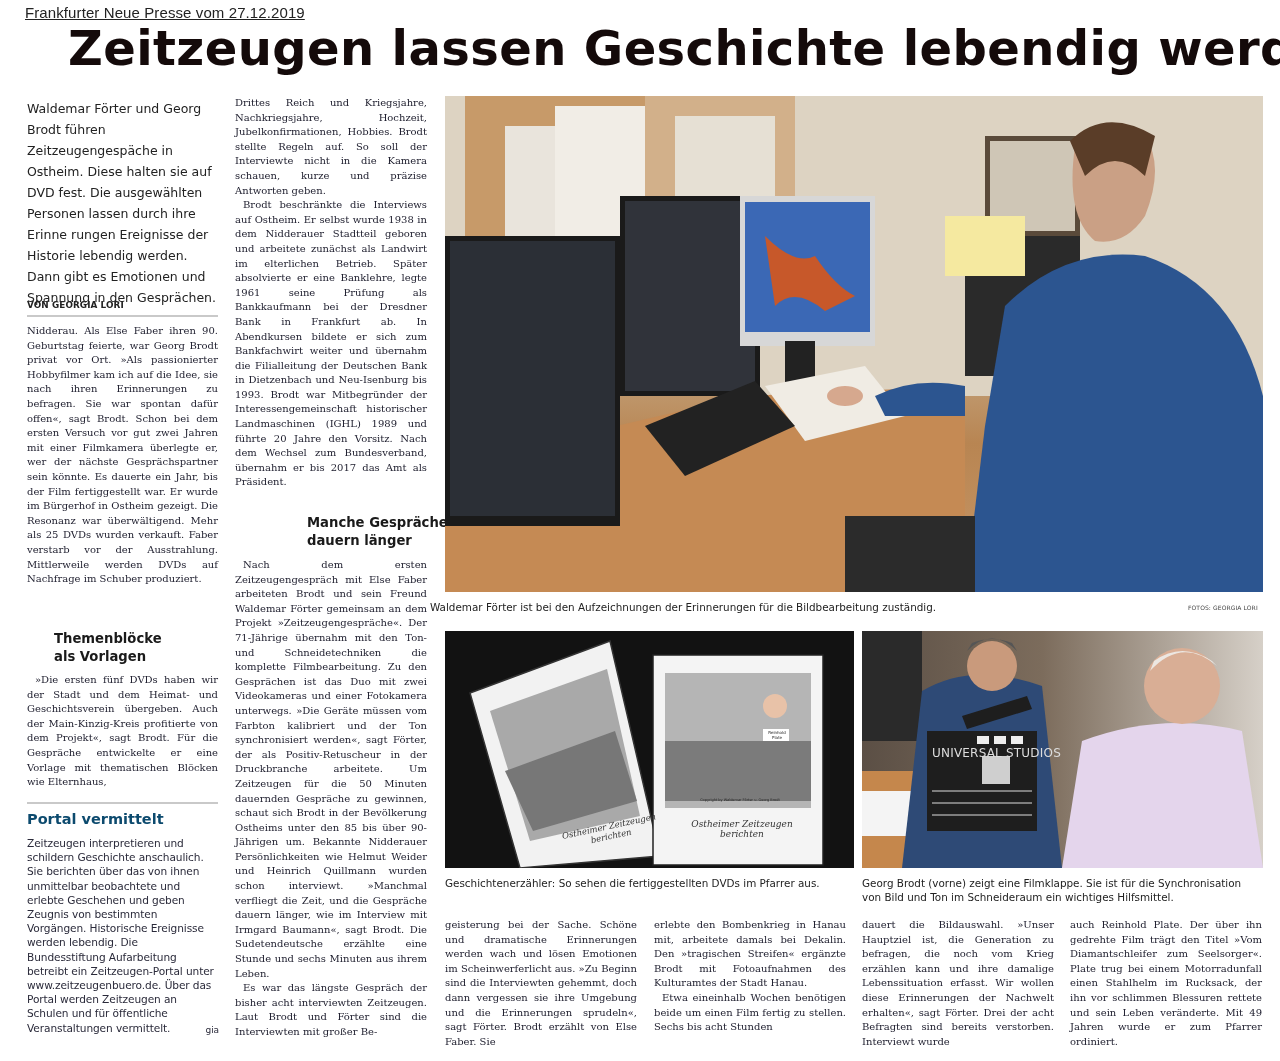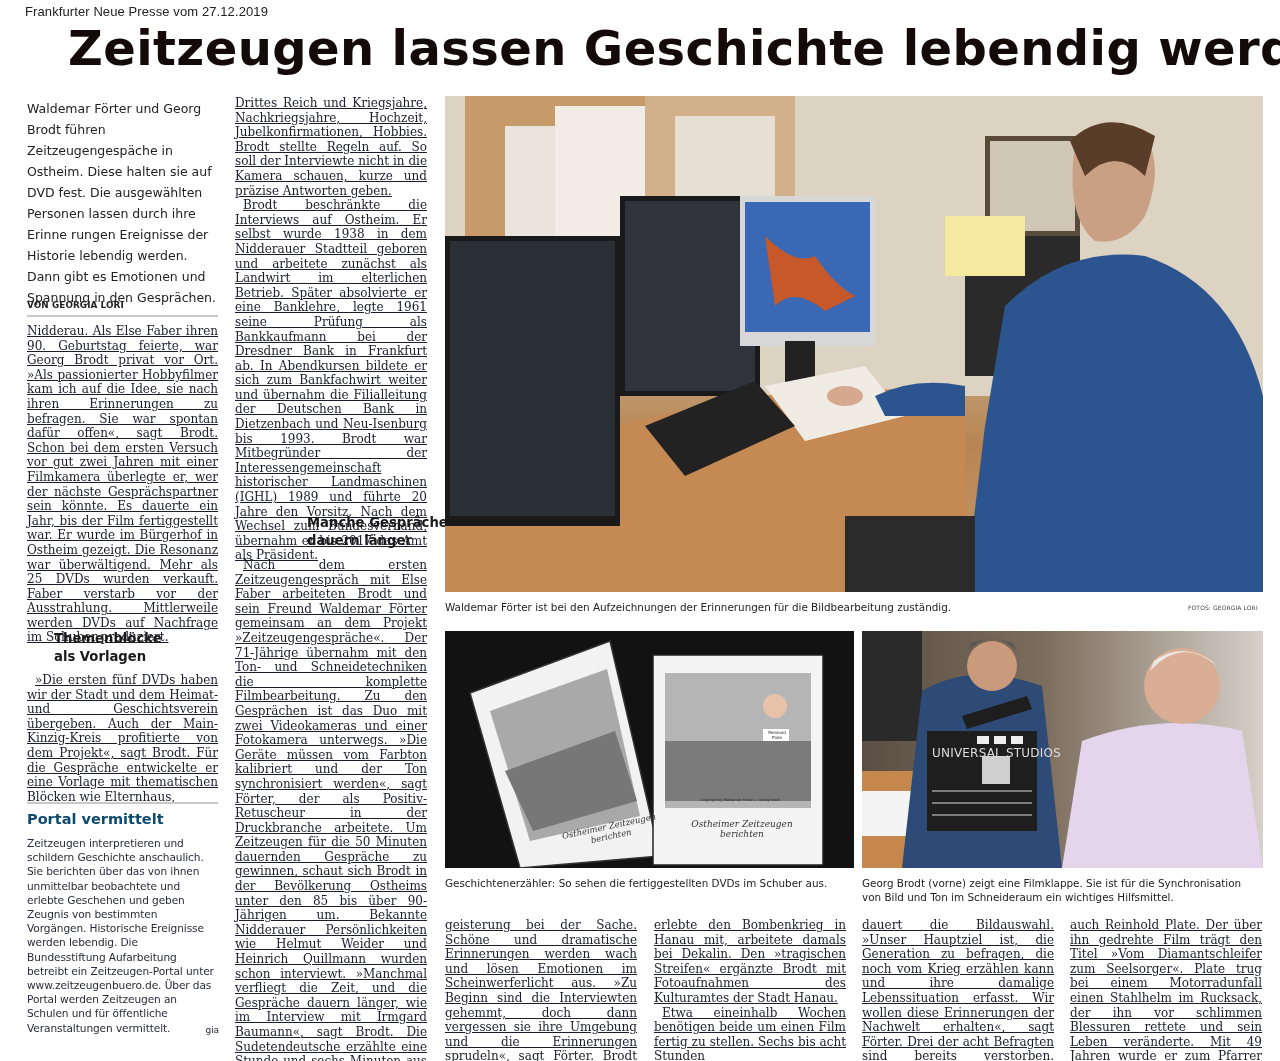--- a/index.html
+++ b/index.html
@@ -1,22 +1,22 @@
 <!DOCTYPE html>
 <html><head>
 <meta charset="utf-8">
 <style>
   * { box-sizing: border-box; margin: 0; padding: 0; }
   html, body { width: 1280px; height: 1061px; background: #ffffff; overflow: hidden; }
   body { position: relative; color: #1a1a1a; }
 
-  .source { position: absolute; left: 25px; top: 4px; font-family: "Liberation Sans", sans-serif; font-size: 13px; color: #222; letter-spacing: 0.1px; }
+  .source { position: absolute; left: 25px; top: 4px; font-family: "Liberation Sans", sans-serif; font-size: 15px; color: #222; letter-spacing: 0.1px; text-decoration: underline; }
   .headline { position: absolute; left: 68px; top: 20px; width: 1160px; font-family: "DejaVu Sans", sans-serif; font-size: 48px; font-weight: bold; color: #140a0a; letter-spacing: 0.4px; white-space: nowrap; }
 
-  .col { position: absolute; font-family: "DejaVu Serif", serif; font-size: 12px; line-height: 14.6px; text-align: justify; hyphens: manual; color: #1c1c2c; text-decoration: underline; }
+  .col { position: absolute; font-family: "DejaVu Serif", serif; font-size: 10px; line-height: 14.6px; text-align: justify; hyphens: manual; color: #1c1c2c; }
   .col p { margin: 0; }
   .col p.indent { text-indent: 8px; }
 
   .teaser { position: absolute; left: 27px; top: 98px; width: 190px; font-family: "DejaVu Sans", sans-serif; font-size: 12.5px; line-height: 21px; color: #222; }
   .byline { position: absolute; left: 27px; top: 300px; font-family: "DejaVu Sans", sans-serif; font-size: 8.8px; font-weight: bold; color: #222; letter-spacing: 0.1px; }
   .rule { position: absolute; height: 2px; background: #c9c9c9; }
 
   .subhead { position: absolute; font-family: "DejaVu Sans", sans-serif; font-size: 13.2px; line-height: 18px; font-weight: 600; color: #1a1a1a; }
 
   .box-title { position: absolute; left: 27px; top: 811px; font-family: "DejaVu Sans", sans-serif; font-size: 14.5px; font-weight: bold; color: #0c4a6e; }
@@ -85,40 +85,40 @@
     <polygon points="200,330 310,285 350,330 240,380" fill="#222"></polygon>
     <rect x="500" y="120" width="80" height="60" fill="#f5e9a0"></rect>
     <path d="M630 50 Q660 20 700 40 Q720 70 700 120 Q680 150 650 145 Q620 120 630 50 Z" fill="#caa085"></path>
     <path d="M625 45 Q660 10 710 40 L700 80 Q670 50 640 80 Z" fill="#5a3d28"></path>
     <path d="M560 210 Q620 150 700 160 Q790 190 818 300 L818 496 L520 496 L540 330 Z" fill="#2c5590"></path>
     <path d="M430 300 Q470 280 520 290 L520 320 Q480 320 440 320 Z" fill="#2c5590"></path>
     <ellipse cx="400" cy="300" rx="18" ry="10" fill="#d6a88e"></ellipse>
     <rect x="400" y="420" width="130" height="76" fill="#2b2b2b"></rect>
   </svg>
 </div>
-<div class="caption" style="left:445px;top:600px;width:640px;">Waldemar Förter ist bei den Aufzeichnungen der Erinnerungen für die Bildbearbeitung zuständig.</div>
+<div class="caption" style="left:430px;top:600px;width:640px;">Waldemar Förter ist bei den Aufzeichnungen der Erinnerungen für die Bildbearbeitung zuständig.</div>
 <div class="credit" style="left:1188px;top:604px;">FOTOS: GEORGIA LORI</div>
 
 <div class="photo" style="left:445px;top:631px;width:409px;height:237px;background:#121212;">
   <svg width="409" height="237" viewBox="0 0 409 237">
     <polygon points="25,62 165,10 215,225 75,237" fill="#f2f2f2" stroke="#333" stroke-width="1.5"></polygon>
     <polygon points="45,80 162,38 195,185 85,210" fill="#a9a9a9"></polygon>
     <polygon points="60,140 170,100 192,170 88,200" fill="#777"></polygon>
     <rect x="208" y="24" width="170" height="210" fill="#f4f4f4" stroke="#222" stroke-width="1.5"></rect>
     <rect x="220" y="42" width="146" height="135" fill="#b5b5b5"></rect>
     <rect x="220" y="110" width="146" height="60" fill="#7b7b7b"></rect>
     <circle cx="330" cy="75" r="12" fill="#e8c2a8"></circle>
     <rect x="318" y="98" width="26" height="12" fill="#fff"></rect>
   </svg>
   <div style="position:absolute;left:232px;top:188px;width:130px;text-align:center;font-family:'DejaVu Serif',serif;font-style:italic;font-size:9px;color:#333;">Ostheimer Zeitzeugen berichten</div>
   <div style="position:absolute;left:225px;top:167px;width:140px;text-align:center;font-family:'DejaVu Sans',sans-serif;font-size:3.5px;color:#222;">Copyright by Waldemar Förter u. Georg Brodt</div>
   <div style="position:absolute;left:318px;top:99px;width:28px;text-align:center;font-family:'DejaVu Sans',sans-serif;font-size:4px;line-height:5px;color:#222;">Reinhold Plate</div>
   <div style="position:absolute;left:110px;top:190px;width:110px;text-align:center;font-family:'DejaVu Serif',serif;font-style:italic;font-size:8.5px;color:#333;transform:rotate(-12deg);">Ostheimer Zeitzeugen berichten</div>
 </div>
-<div class="caption" style="left:445px;top:876px;width:405px;">Geschichtenerzähler: So sehen die fertiggestellten DVDs im Schuber aus.</div>
+<div class="caption" style="left:445px;top:876px;width:405px;">Geschichtenerzähler: So sehen die fertiggestellten DVDs im Pfarrer aus.</div>
 
 <div class="photo" style="left:862px;top:631px;width:401px;height:237px;background:linear-gradient(90deg,#5b4f45 0%,#7c6c5c 45%,#d6d0c8 100%);">
   <svg width="401" height="237" viewBox="0 0 401 237">
     <rect x="0" y="0" width="60" height="110" fill="#2a2a2a"></rect>
     <rect x="0" y="140" width="120" height="97" fill="#c5874c"></rect>
     <rect x="0" y="160" width="55" height="45" fill="#f4f4f4"></rect>
     <path d="M60 60 Q110 30 180 55 L200 237 L40 237 Z" fill="#2e4a76"></path>
     <circle cx="130" cy="35" r="25" fill="#c99a7c"></circle>
     <path d="M105 20 Q130 -5 155 20 L150 12 Q130 4 110 12 Z" fill="#555"></path>
     <path d="M220 110 Q300 80 380 100 L401 237 L200 237 Z" fill="#e4d5ec"></path>

